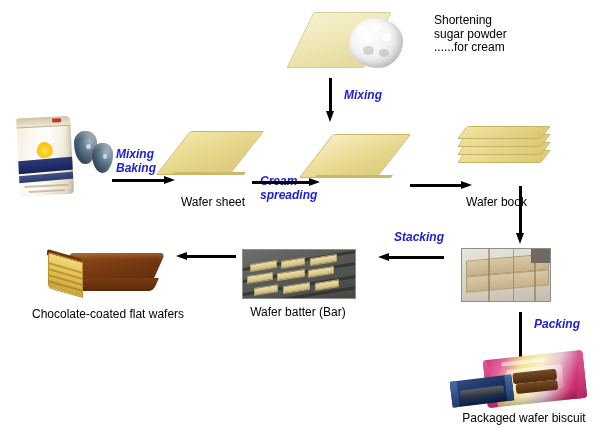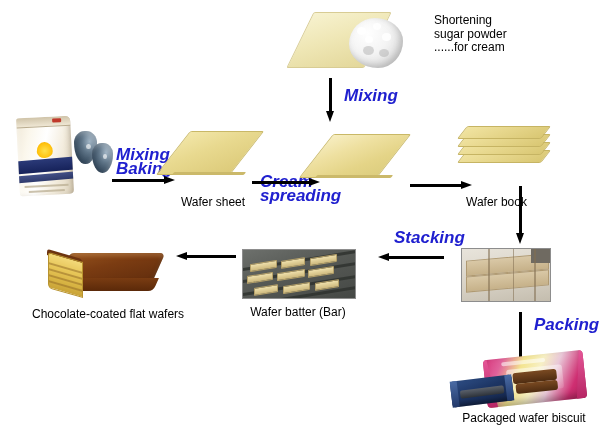--- a/index.html
+++ b/index.html
@@ -13,21 +13,21 @@
   }
   .stage{position:absolute;left:0;top:0;width:600px;height:442px;}
   .abs{position:absolute;}
 
   
   .cap{
     font-size:12px;color:#000;line-height:13.5px;white-space:pre-line;
   }
   .cap.center{text-align:center;}
   .op{
-    font-size:17px;color:#2020cf;font-style:italic;font-weight:bold;
+    font-size:12px;color:#2020cf;font-style:italic;font-weight:bold;
     line-height:13.5px;white-space:pre-line;
   }
   .mat{
     font-size:11.5px;color:#000;font-style:italic;line-height:14px;
     white-space:pre-line;
   }
 
   
   .arrow-r,.arrow-l{height:9px;}
   .arrow-r .shaft,.arrow-l .shaft{

